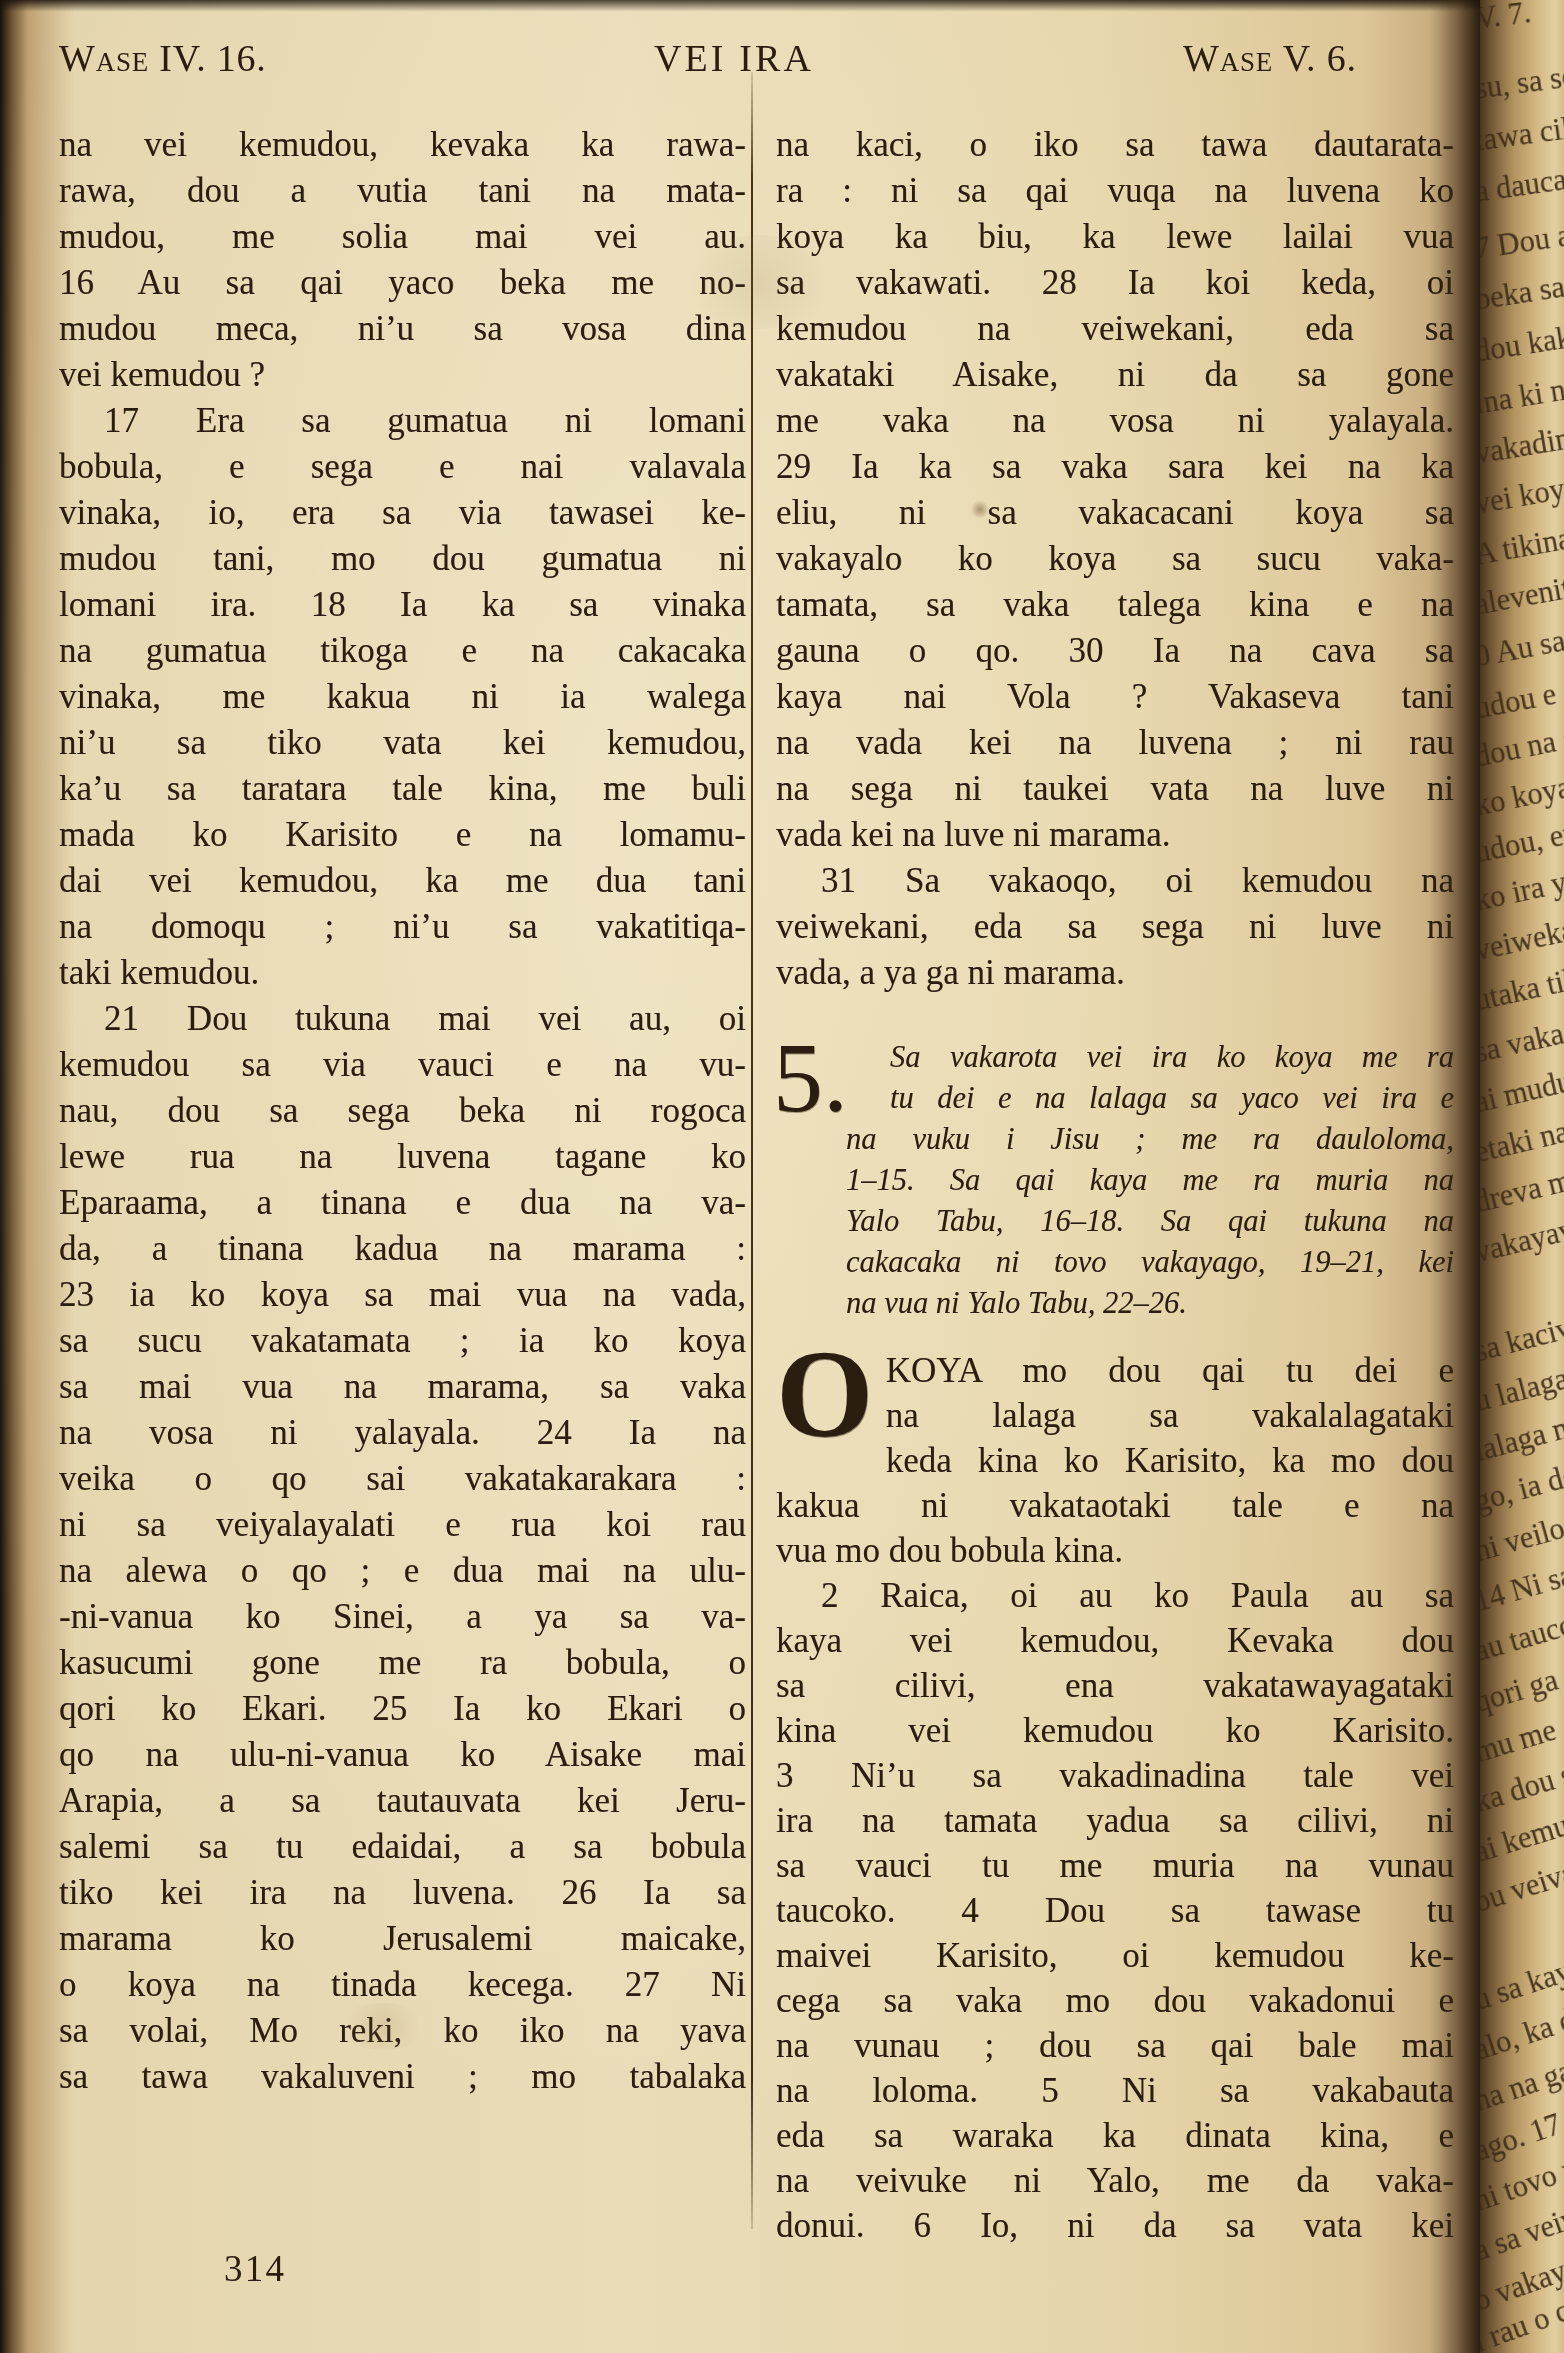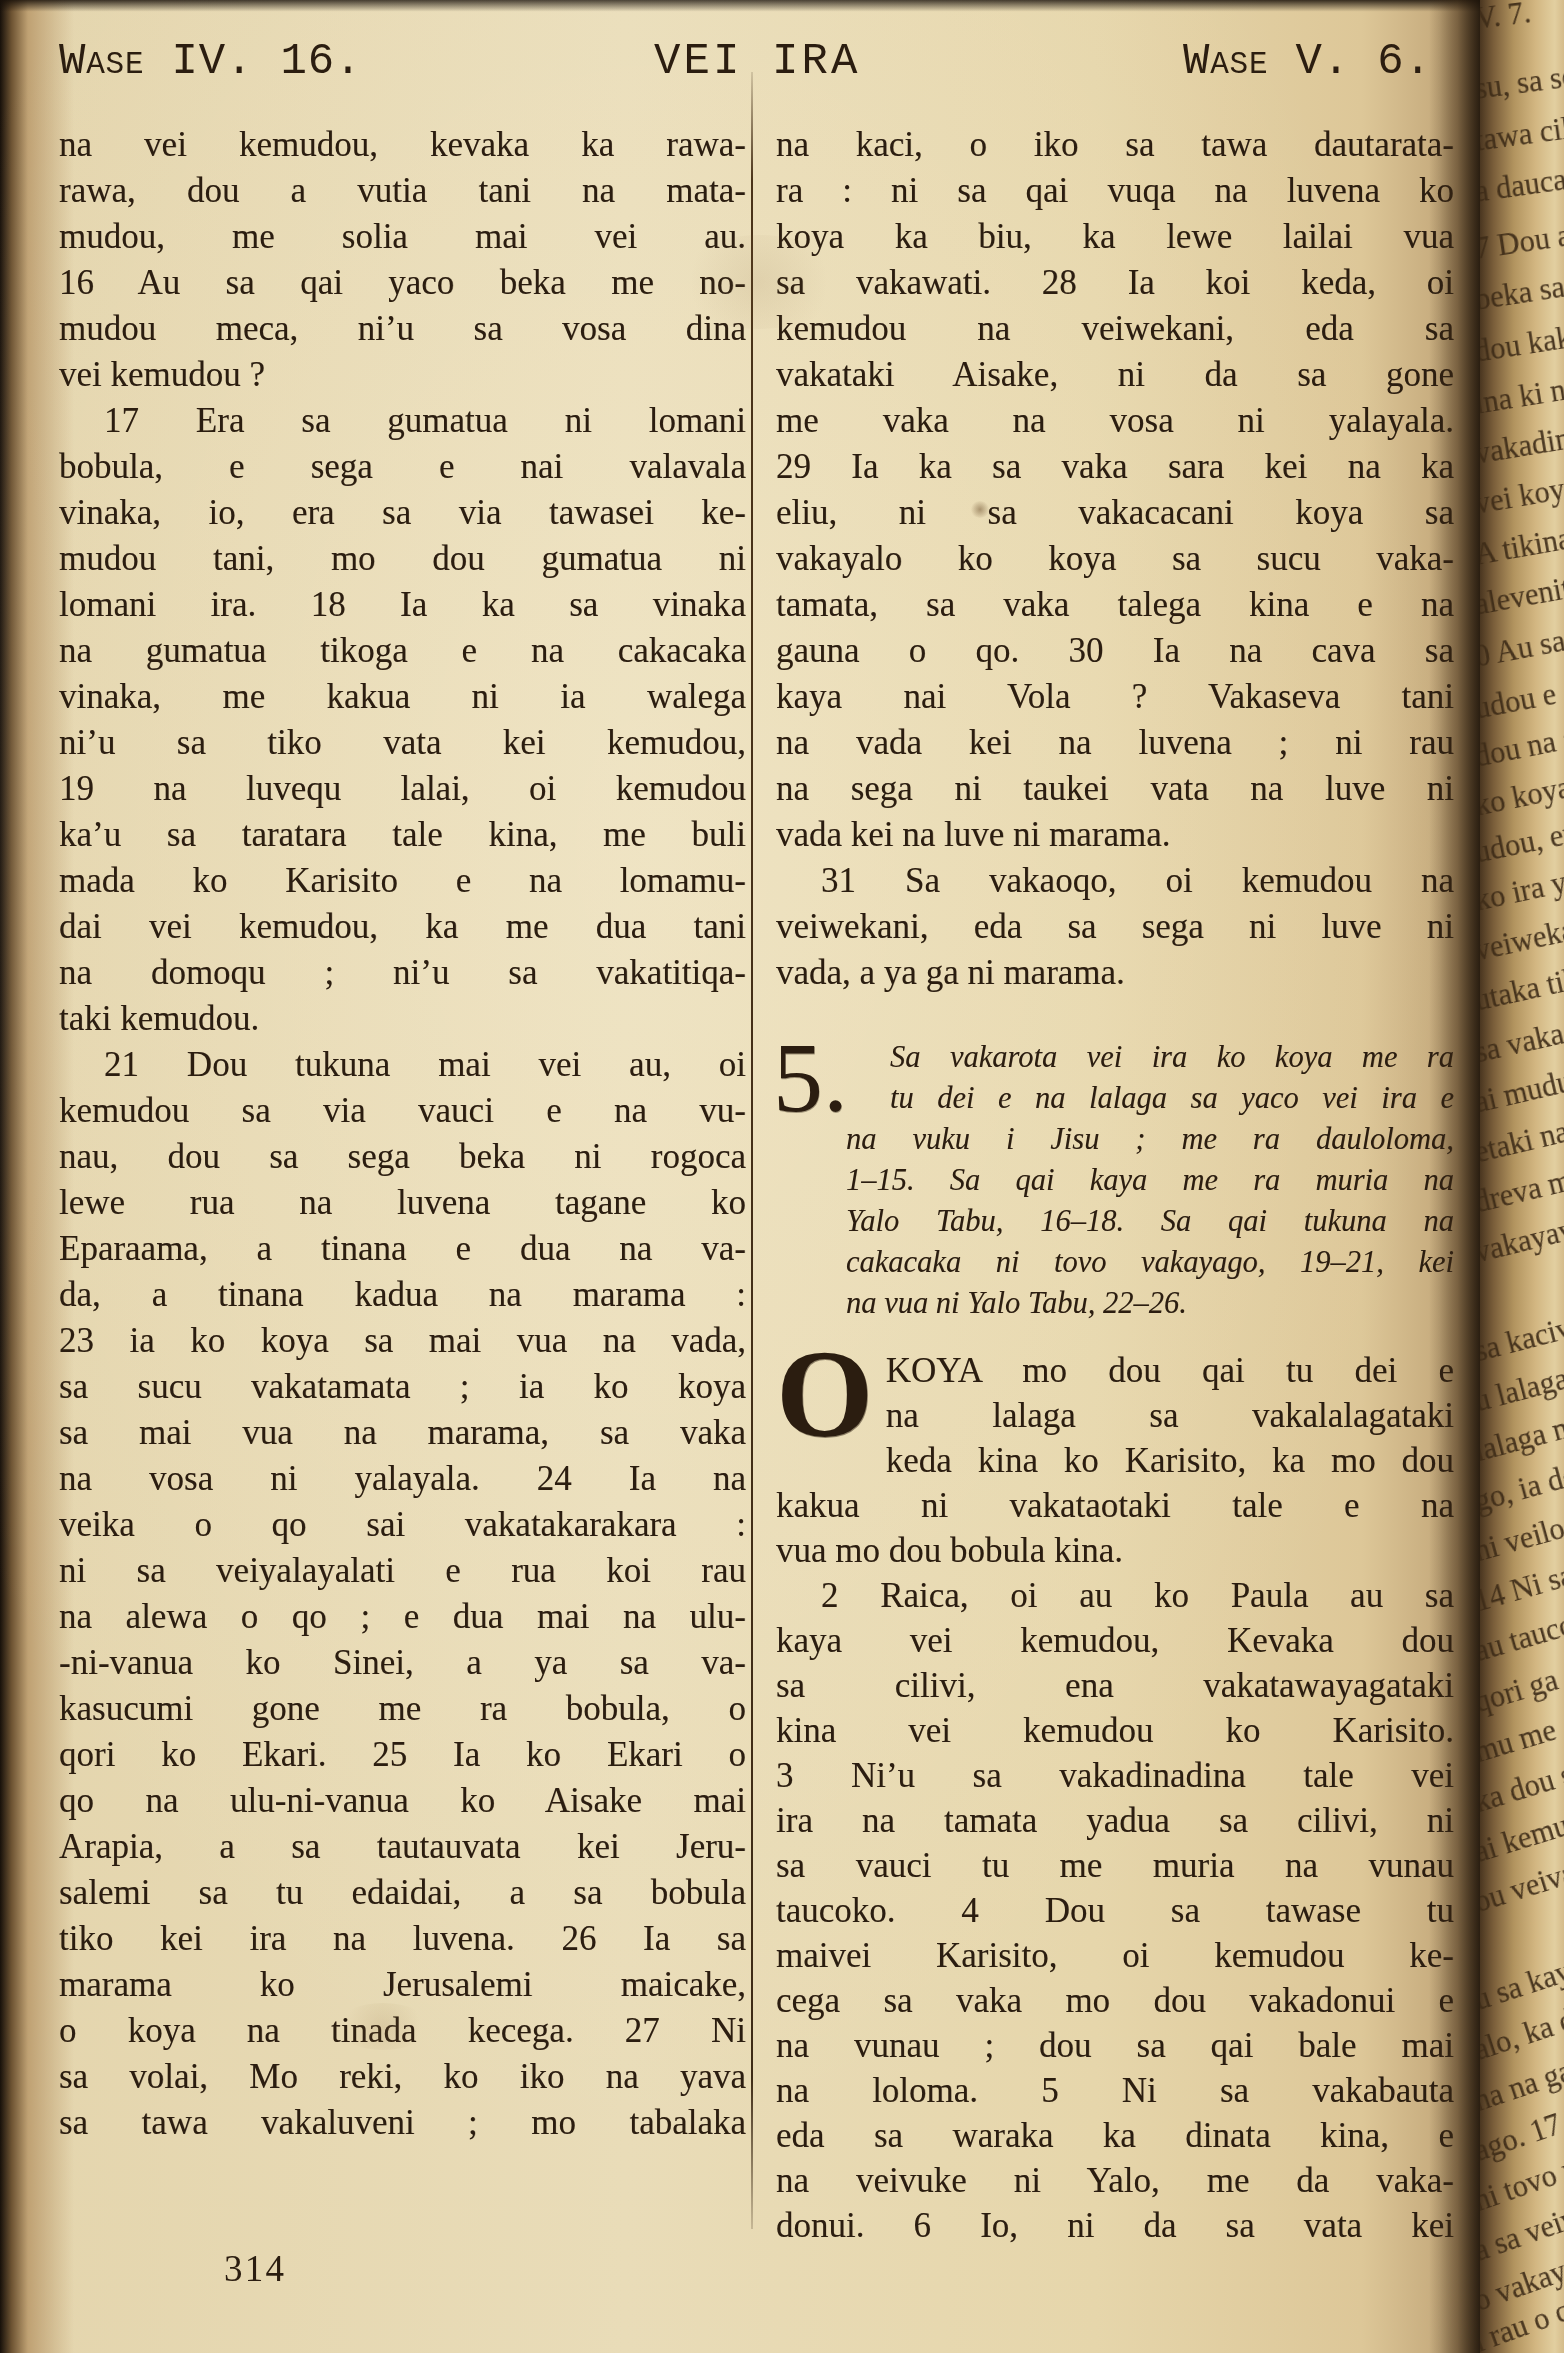--- a/index.html
+++ b/index.html
@@ -5,21 +5,21 @@
   html,body{margin:0;padding:0;background:#0d0a06;}
   #page{
     position:relative;width:1565px;height:2354px;overflow:hidden;
     font-family:"Liberation Serif","DejaVu Serif",serif;color:#2b1d10;
     background:
       radial-gradient(ellipse at 42% 36%, rgba(255,248,226,0.28), rgba(255,248,226,0) 62%),
       linear-gradient(to bottom, rgba(24,16,9,0.85) 0px, rgba(24,16,9,0) 11.7px),
       linear-gradient(to right, #17100a 0px, #6e5433 11.7px, #bfa173 28px, rgba(230,216,180,0) 74px),
       linear-gradient(to right, #e4d5ad 0%, #e9dcb8 40%, #e6d6ab 70%, #ddc798 87%, #c6ab7d 92%, #8e6f47 94.5%, #6b522f 94.9%, #b3925f 96%, #d4b987 98%, #e0cb9c 100%);
   }
-  .hdr{position:absolute;top:36px;font-size:44px;white-space:nowrap;font-family:Liberation Mono, monospace;}
+  .hdr{position:absolute;top:36px;font-size:38px;white-space:nowrap;}
   .smallcaps{font-variant:small-caps;letter-spacing:0.8px;}
   #h-left{left:59px;}
   #h-center{left:654px;letter-spacing:3.1px;}
   #h-right{left:1183px;}
   #colrule{
     position:absolute;left:751px;top:72px;width:2.3px;height:2157px;
     background:linear-gradient(to bottom, rgba(62,44,24,0.15), #4a3319 5%, #3e2b16 93%, rgba(62,44,24,0.2));
   }
   .col{position:absolute;top:122px;}
   #leftcol{left:59px;width:687px;}
@@ -83,21 +83,20 @@
       <div class="line">mudou meca, ni’u sa vosa dina</div>
       <div class="line end">vei kemudou ?</div>
       <div class="line ind">17 Era sa gumatua ni lomani</div>
       <div class="line">bobula, e sega e nai valavala</div>
       <div class="line">vinaka, io, era sa via tawasei ke-</div>
       <div class="line">mudou tani, mo dou gumatua ni</div>
       <div class="line">lomani ira. 18 Ia ka sa vinaka</div>
       <div class="line">na gumatua tikoga e na cakacaka</div>
       <div class="line">vinaka, me kakua ni ia walega</div>
       <div class="line">ni’u sa tiko vata kei kemudou,</div>
-      <div class="line">19 na luvequ lalai, oi kemudou</div>
       <div class="line">ka’u sa taratara tale kina, me buli</div>
       <div class="line">mada ko Karisito e na lomamu-</div>
       <div class="line">dai vei kemudou, ka me dua tani</div>
       <div class="line">na domoqu ; ni’u sa vakatitiqa-</div>
       <div class="line end">taki kemudou.</div>
       <div class="line ind">21 Dou tukuna mai vei au, oi</div>
       <div class="line">kemudou sa via vauci e na vu-</div>
       <div class="line">nau, dou sa sega beka ni rogoca</div>
       <div class="line">lewe rua na luvena tagane ko</div>
       <div class="line">Eparaama, a tinana e dua na va-</div>

